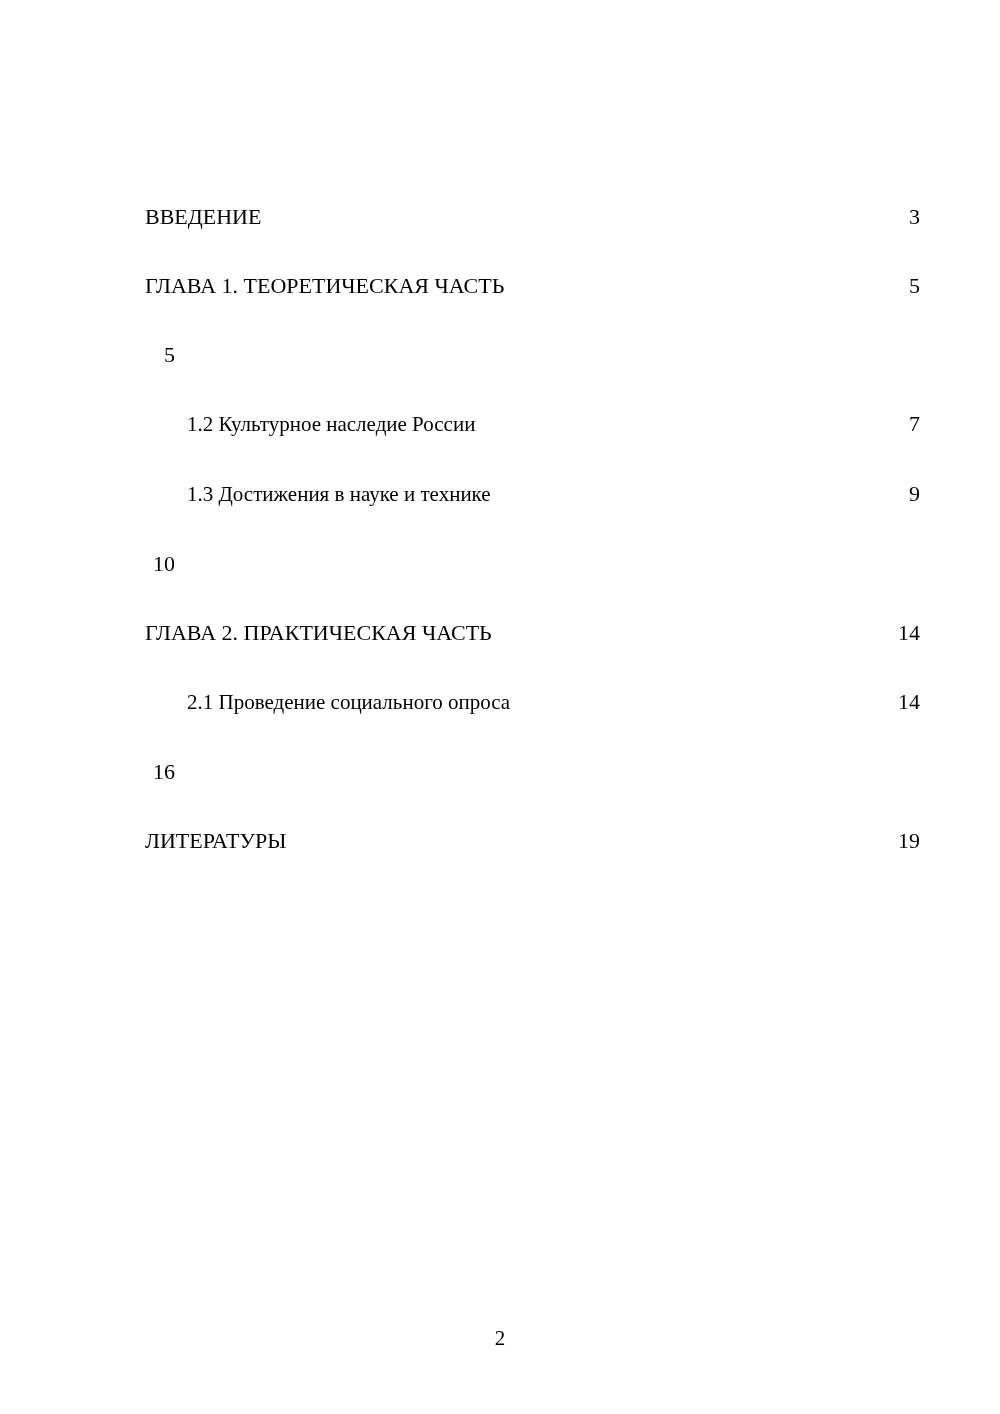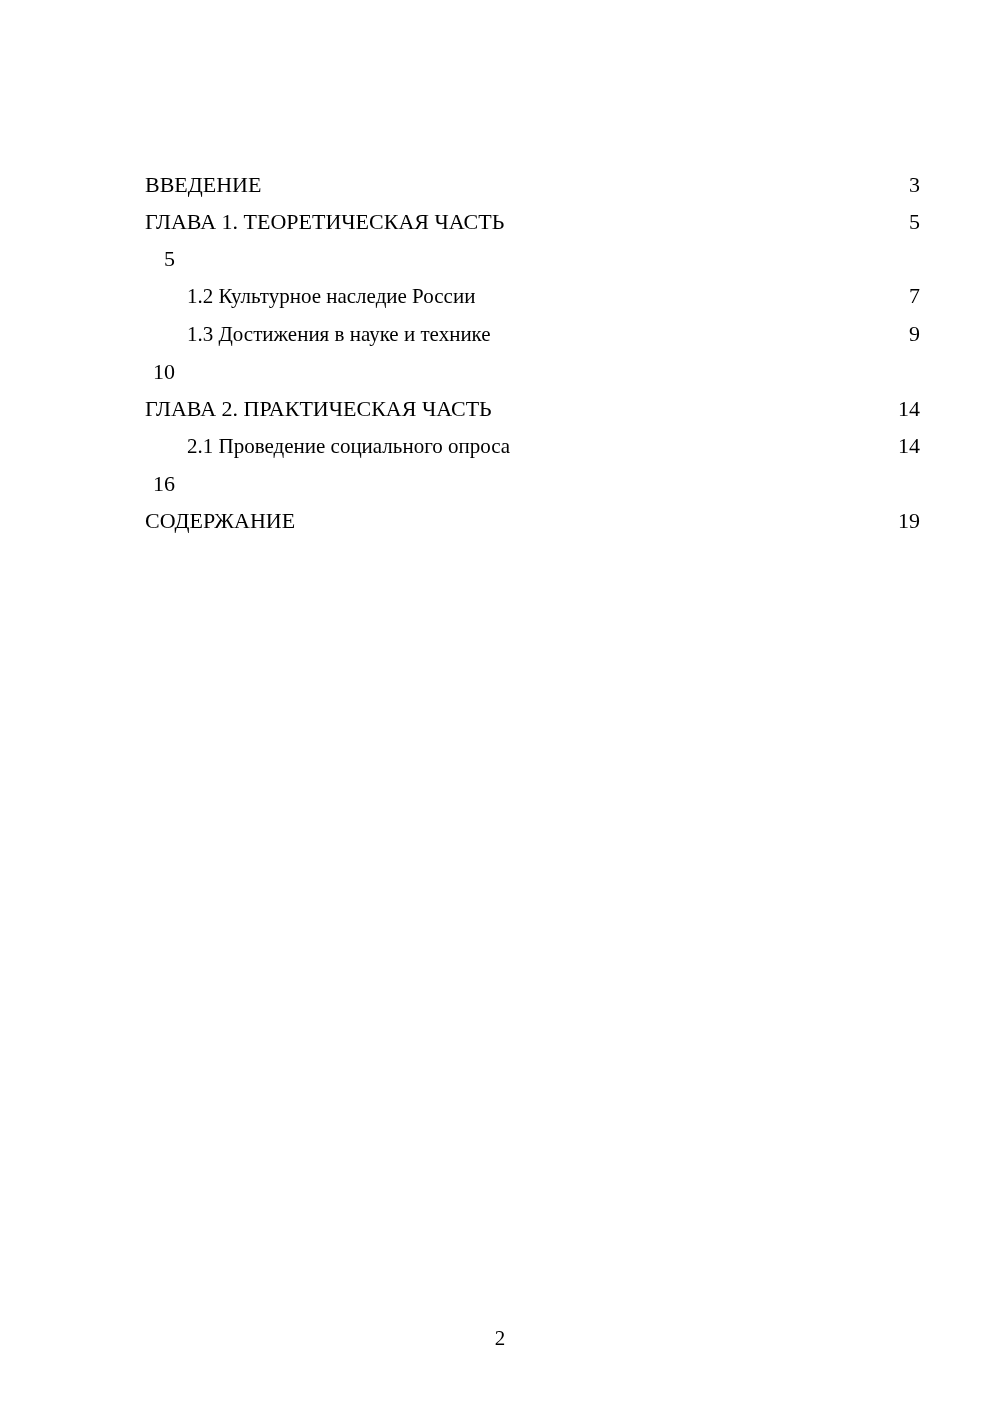--- a/index.html
+++ b/index.html
@@ -36,20 +36,21 @@
     left: 145px;
     width: 775px;
   }
   .toc-row {
     display: flex;
     align-items: baseline;
     justify-content: space-between;
     font-size: 22px;
     line-height: 37px;
     white-space: nowrap;
+    margin-top: 32px;
   }
   .toc-row.level-2 .toc-label {
     padding-left: 42px;
     font-size: 21px;
   }
   .toc-label {
     flex: 0 1 auto;
   }
   .toc-page {
     flex: 0 0 auto;
@@ -109,21 +110,21 @@
     <div class="toc-row level-2">
       <span class="toc-label">2.1 Проведение социального опроса</span>
       <span class="toc-page">14</span>
     </div>
 
     <div class="toc-row level-2">
       <span class="toc-page">16</span>
     </div>
 
     <div class="toc-row level-1">
-      <span class="toc-label">СОДЕРЖАНИЕ</span>
+      <span class="toc-label">ЛИТЕРАТУРЫ</span>
       <span class="toc-page">19</span>
     </div>
 
 
   </div>
 
   <div class="page-number">2</div>
 
 </div>
 

